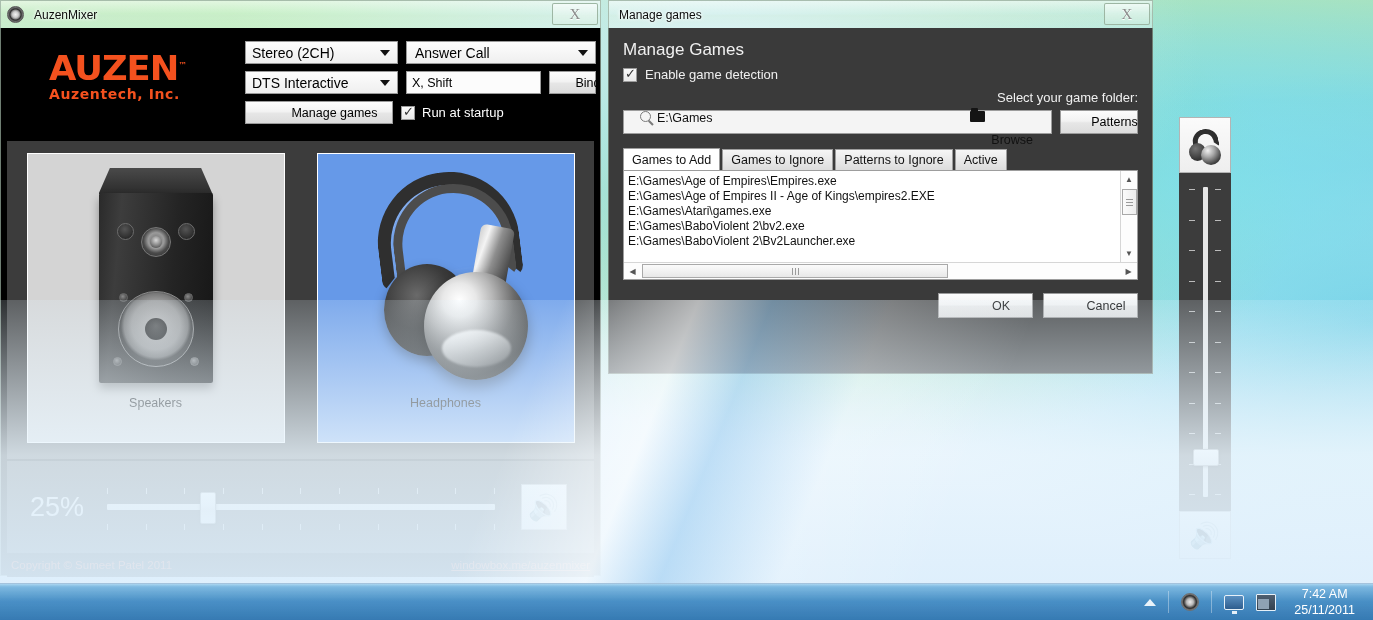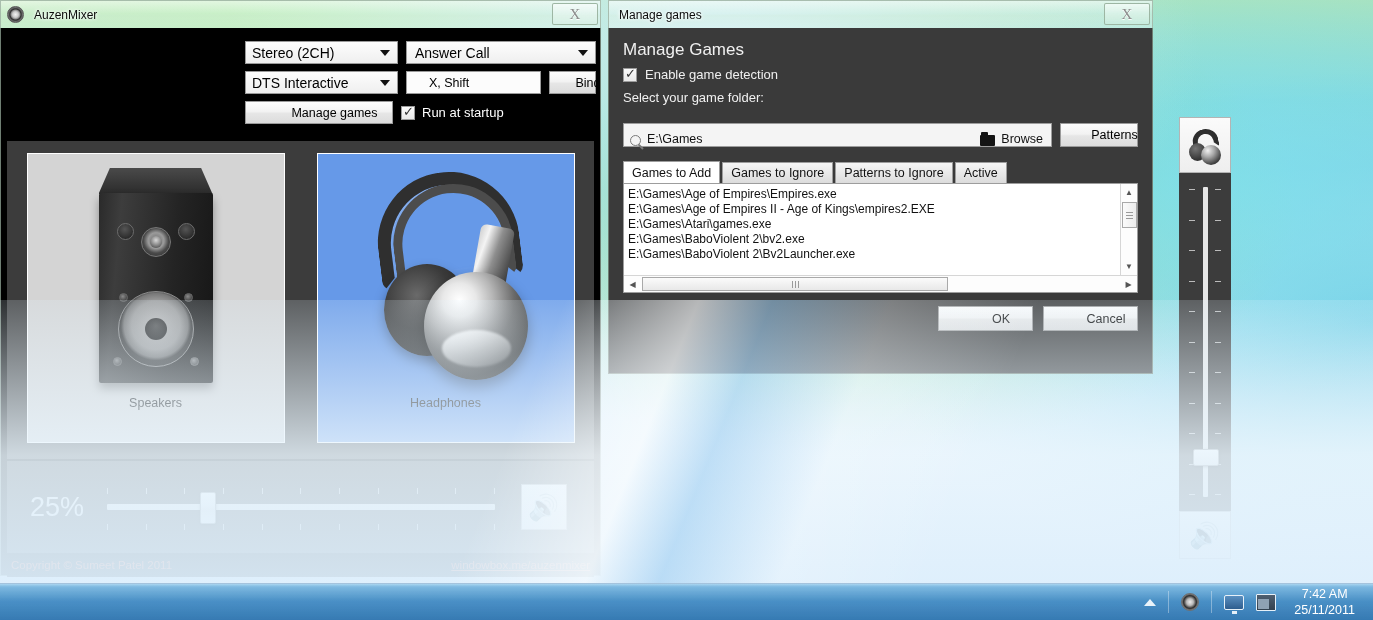--- a/index.html
+++ b/index.html
@@ -86,21 +86,21 @@
   }
   .combo span.lbl { flex: 1; white-space: nowrap; }
   .caret {
     width: 0; height: 0; border-left: 5px solid transparent;
     border-right: 5px solid transparent; border-top: 6px solid #111; margin-right: 3px;
   }
   .combo-a { width: 153px; }
   .combo-b { width: 190px; padding-left: 8px; }
   .txt {
     height: 23px; width: 135px; background: #fcfcfc; border: 1px solid #9a9a9a;
-    display: flex; align-items: center; padding-left: 22px; font-size: 12.5px; color: #000;
+    display: flex; align-items: center; padding-left: 5px; font-size: 12.5px; color: #000;
   }
   .btn {
     background: linear-gradient(180deg,#fcfcfc 0%,#f2f2f2 46%,#e6e6e6 54%,#dcdcdc 100%);
     border: 1px solid #9a9a9a; font-size: 12.5px; color: #000;
     display: flex; align-items: center; justify-content: center;
     font-family: "Liberation Sans", sans-serif;
     padding-left: 31px;
   }
   .btn-bind { width: 47px; height: 23px; }
   .btn-manage { width: 148px; height: 23px; }
@@ -253,25 +253,25 @@
   
   #mgwin { left: 608px; top: 0; width: 545px; height: 374px; }
   #mgwin .titlebar { width: 545px; }
   .mg-body {
     width: 545px; height: 346px; background: #3a3a3a;
     border: 1px solid #6f7f73; border-top: none; padding: 12px 14px 0 14px;
   }
   .mg-h1 { font-size: 17px; color: #f0f0f0; margin-bottom: 7px; }
   .mg-chkrow { display: flex; align-items: center; gap: 8px; margin-bottom: 8px; }
   .mg-chk-lbl { font-size: 13px; color: #f0f0f0; }
-  .mg-lbl { font-size: 13px; color: #f0f0f0; margin-bottom: 18px; }
+  .mg-lbl { font-size: 13px; color: #f0f0f0; margin-bottom: 5px; text-align: right; }
   .folder-row { display: flex; gap: 8px; }
   .folder-input {
     flex: 1; height: 24px; background: #f4f4f4; border: 1px solid #9d9d9d;
-    display: flex; align-items: flex-end; padding: 0 6px; gap: 6px;
+    display: flex; align-items: flex-start; padding: 0 16px; gap: 6px;
   }
   .mag {
     width: 11px; height: 11px; border: 1.6px solid #7a7a7a; border-radius: 50%;
     position: relative; flex: none;
   }
   .mag::after {
     content:""; position:absolute; right:-4px; bottom:-3px; width: 6px; height: 1.6px;
     background:#7a7a7a; transform: rotate(45deg);
   }
   .folder-val { flex: 1; font-size: 12.5px; color: #111; }
@@ -405,20 +405,24 @@
   <div class="win" id="mixer">
     <div class="titlebar">
       <div class="title-icon"></div>
       <div class="title-text">AuzenMixer</div>
       <div class="close-btn">X</div>
     </div>
 
     <div class="mixer-body">
 
       <div class="mixer-top">
+        <div class="logo">
+          <div class="logo-word"><span>AUZEN</span><span class="logo-tm">™</span></div>
+          <div class="logo-sub">Auzentech, Inc.</div>
+        </div>
 
         <div class="ctl-grid">
           <div class="row">
             <div class="combo combo-a">
               <span class="lbl">Stereo (2CH)</span>
               <span class="caret"></span>
             </div>
             <div class="combo combo-b">
               <span class="lbl">Answer Call</span>
               <span class="caret"></span>

